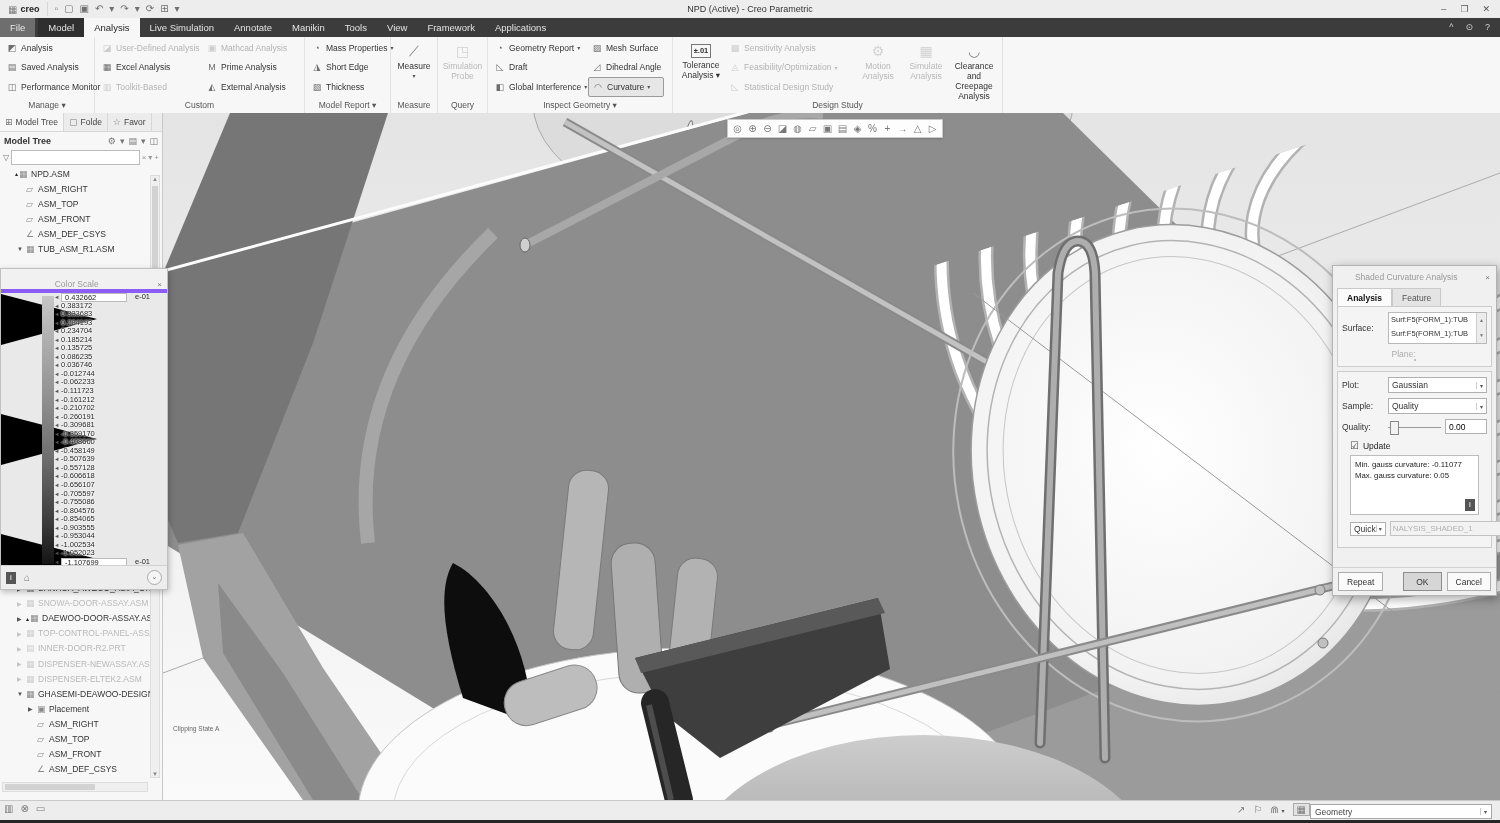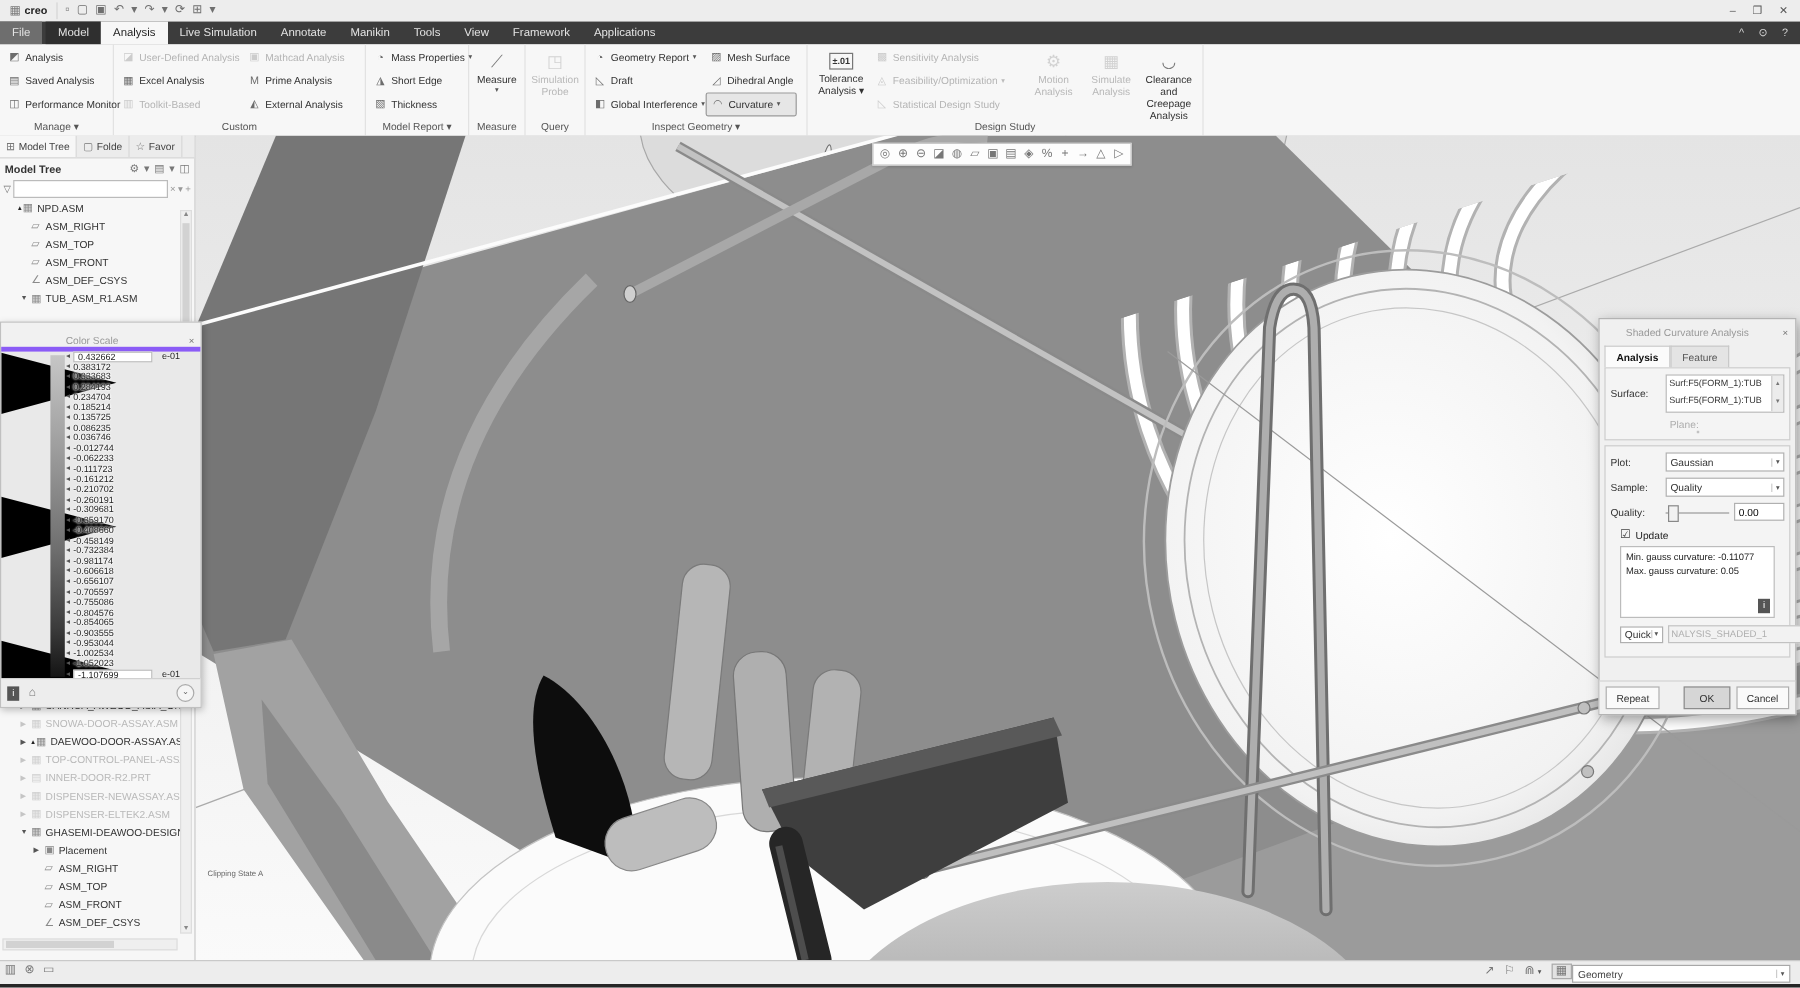--- a/index.html
+++ b/index.html
@@ -152,20 +152,21 @@
         <span>▢</span>
         <span>▣</span>
         <span>↶</span>
         <span>▾</span>
         <span>↷</span>
         <span>▾</span>
         <span>⟳</span>
         <span>⊞</span>
         <span>▾</span>
       </div>
+    <div id="wtitle">NPD (Active) - Creo Parametric</div>
     <div id="wbtns">
       <span>–</span>
       <span>❐</span>
       <span>✕</span>
     </div>
   </div>
 
   <div id="tabbar">
     <span class="tab file">File</span>
     <span class="tab model">Model</span>
@@ -716,25 +717,25 @@
           <div class="crow">
             <span class="cmark">◄</span>
             <span class="cval">-0.408660</span>
           </div>
           <div class="crow">
             <span class="cmark">◄</span>
             <span class="cval">-0.458149</span>
           </div>
           <div class="crow">
             <span class="cmark">◄</span>
-            <span class="cval">-0.732384</span>
-          </div>
-          <div class="crow">
-            <span class="cmark">◄</span>
-            <span class="cval">-0.981174</span>
+            <span class="cval">-0.507639</span>
+          </div>
+          <div class="crow">
+            <span class="cmark">◄</span>
+            <span class="cval">-0.557128</span>
           </div>
           <div class="crow">
             <span class="cmark">◄</span>
             <span class="cval">-0.606618</span>
           </div>
           <div class="crow">
             <span class="cmark">◄</span>
             <span class="cval">-0.656107</span>
           </div>
           <div class="crow">

